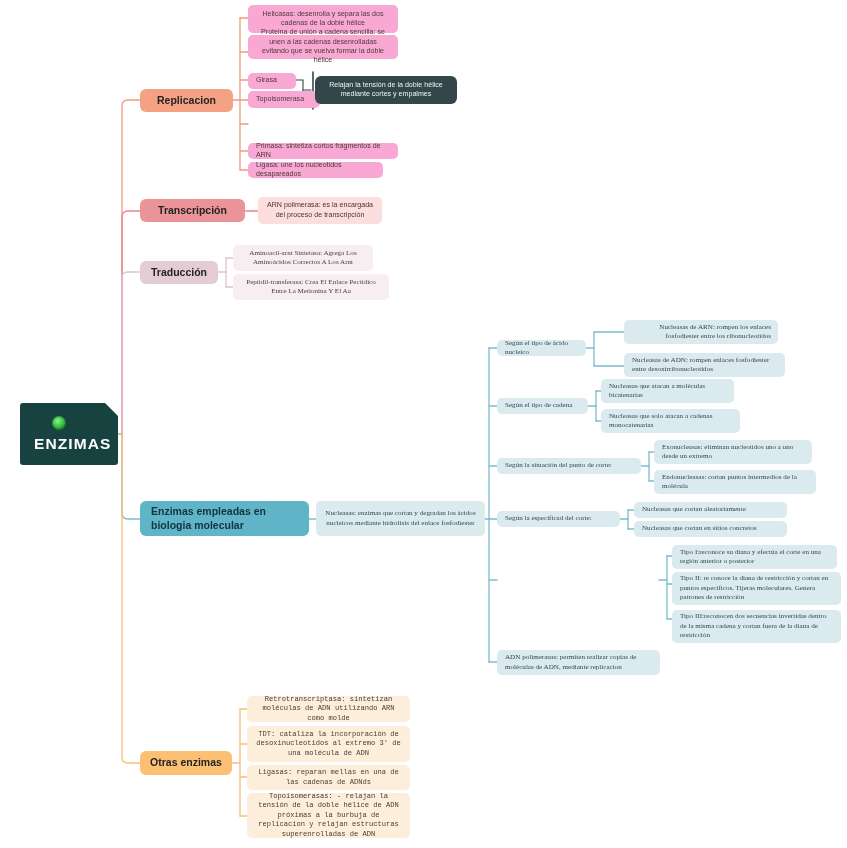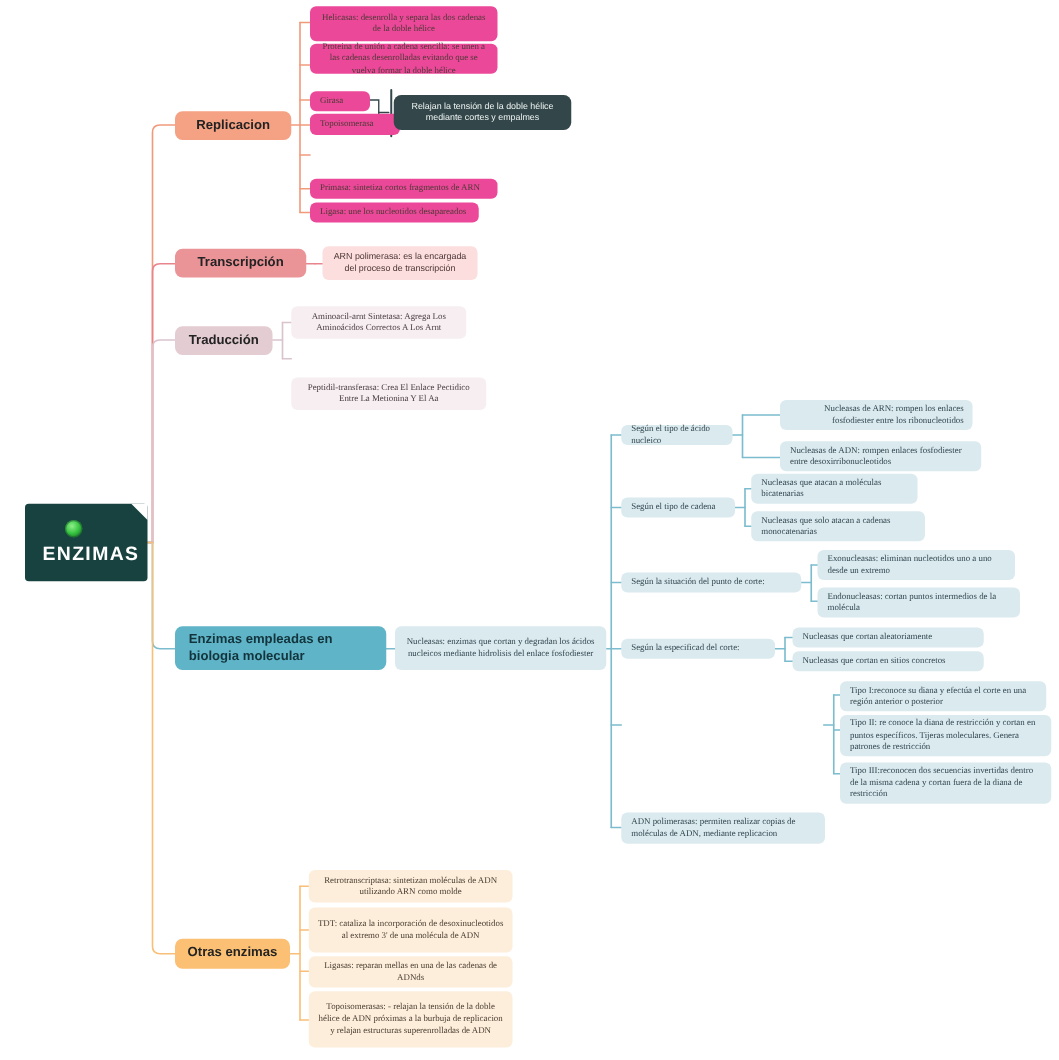--- a/index.html
+++ b/index.html
@@ -80,25 +80,25 @@
     border-radius: 6px;
   }
   .bh-replicacion   { background: #f5a183; }
   .bh-transcripcion { background: #eb9498; }
   .bh-traduccion    { background: #e3ccd2; }
   .bh-biomol        { background: #5fb4c7; color: #13343c; text-align: left; justify-content: flex-start; padding-left: 11px; }
   .bh-otras         { background: #fbc074; }
 
   
   .leaf { font-size: 7.1px; color: #3a3a3a; border-radius: 5px; }
-  .leaf-peach  { background: #ec4899; color: #4b3a35; font-family: Liberation Serif, serif; }
+  .leaf-peach  { background: #f9a8d4; color: #4b3a35; font-family: Liberation Sans, sans-serif; }
   .leaf-pink   { background: #fbdedd; color: #4b3535; }
   .leaf-mauve  { background: #f6eef0; color: #4a3e42; font-family: "Liberation Serif", serif; }
   .leaf-blue   { background: #dbeaef; color: #33484f; font-family: "Liberation Serif", serif; }
-  .leaf-orange { background: #fdeedb; color: #4d4032; font-family: Liberation Serif, serif; }
+  .leaf-orange { background: #fdeedb; color: #4d4032; font-family: Liberation Mono, monospace; }
   .leaf-dark   { background: #33474a; color: #eef3f2; border-radius: 6px; }
 
   .leaf-left   { text-align: left; justify-content: flex-start; padding-left: 8px; }
 </style>
 </head>
 <body>
 
 <div id="canvas">
 
   <svg id="wires" viewBox="0 0 847 848" xmlns="http://www.w3.org/2000/svg">
@@ -231,21 +231,21 @@
   </div>
 
   <div class="node branch-head bh-traduccion" style="left:140px; top:261px; width:78px; height:23px;">
     <span class="node-label">Traducción</span>
   </div>
 
   <div class="node leaf leaf-mauve" style="left:233px; top:245px; width:140px; height:26px;">
     <span class="node-label">Aminoacil-arnt Sintetasa: Agrega Los Aminoácidos Correctos A Los Arnt</span>
   </div>
 
-  <div class="node leaf leaf-mauve" style="left:233px; top:274px; width:156px; height:26px;margin-top:28px;">
+  <div class="node leaf leaf-mauve" style="left:233px; top:274px; width:156px; height:26px;">
     <span class="node-label">Peptidil-transferasa: Crea El Enlace Pectidico Entre La Metionina Y El Aa</span>
   </div>
 
   <div class="node branch-head bh-biomol" style="left:140px; top:501px; width:169px; height:35px;">
     <span class="node-label" style="text-align:left;">Enzimas empleadas en biologia molecular</span>
   </div>
 
   <div class="node leaf leaf-blue" style="left:316px; top:501px; width:169px; height:35px;">
     <span class="node-label">Nucleasas: enzimas que cortan y degradan los ácidos nucleicos mediante hidrolisis del enlace fosfodiester</span>
   </div>

